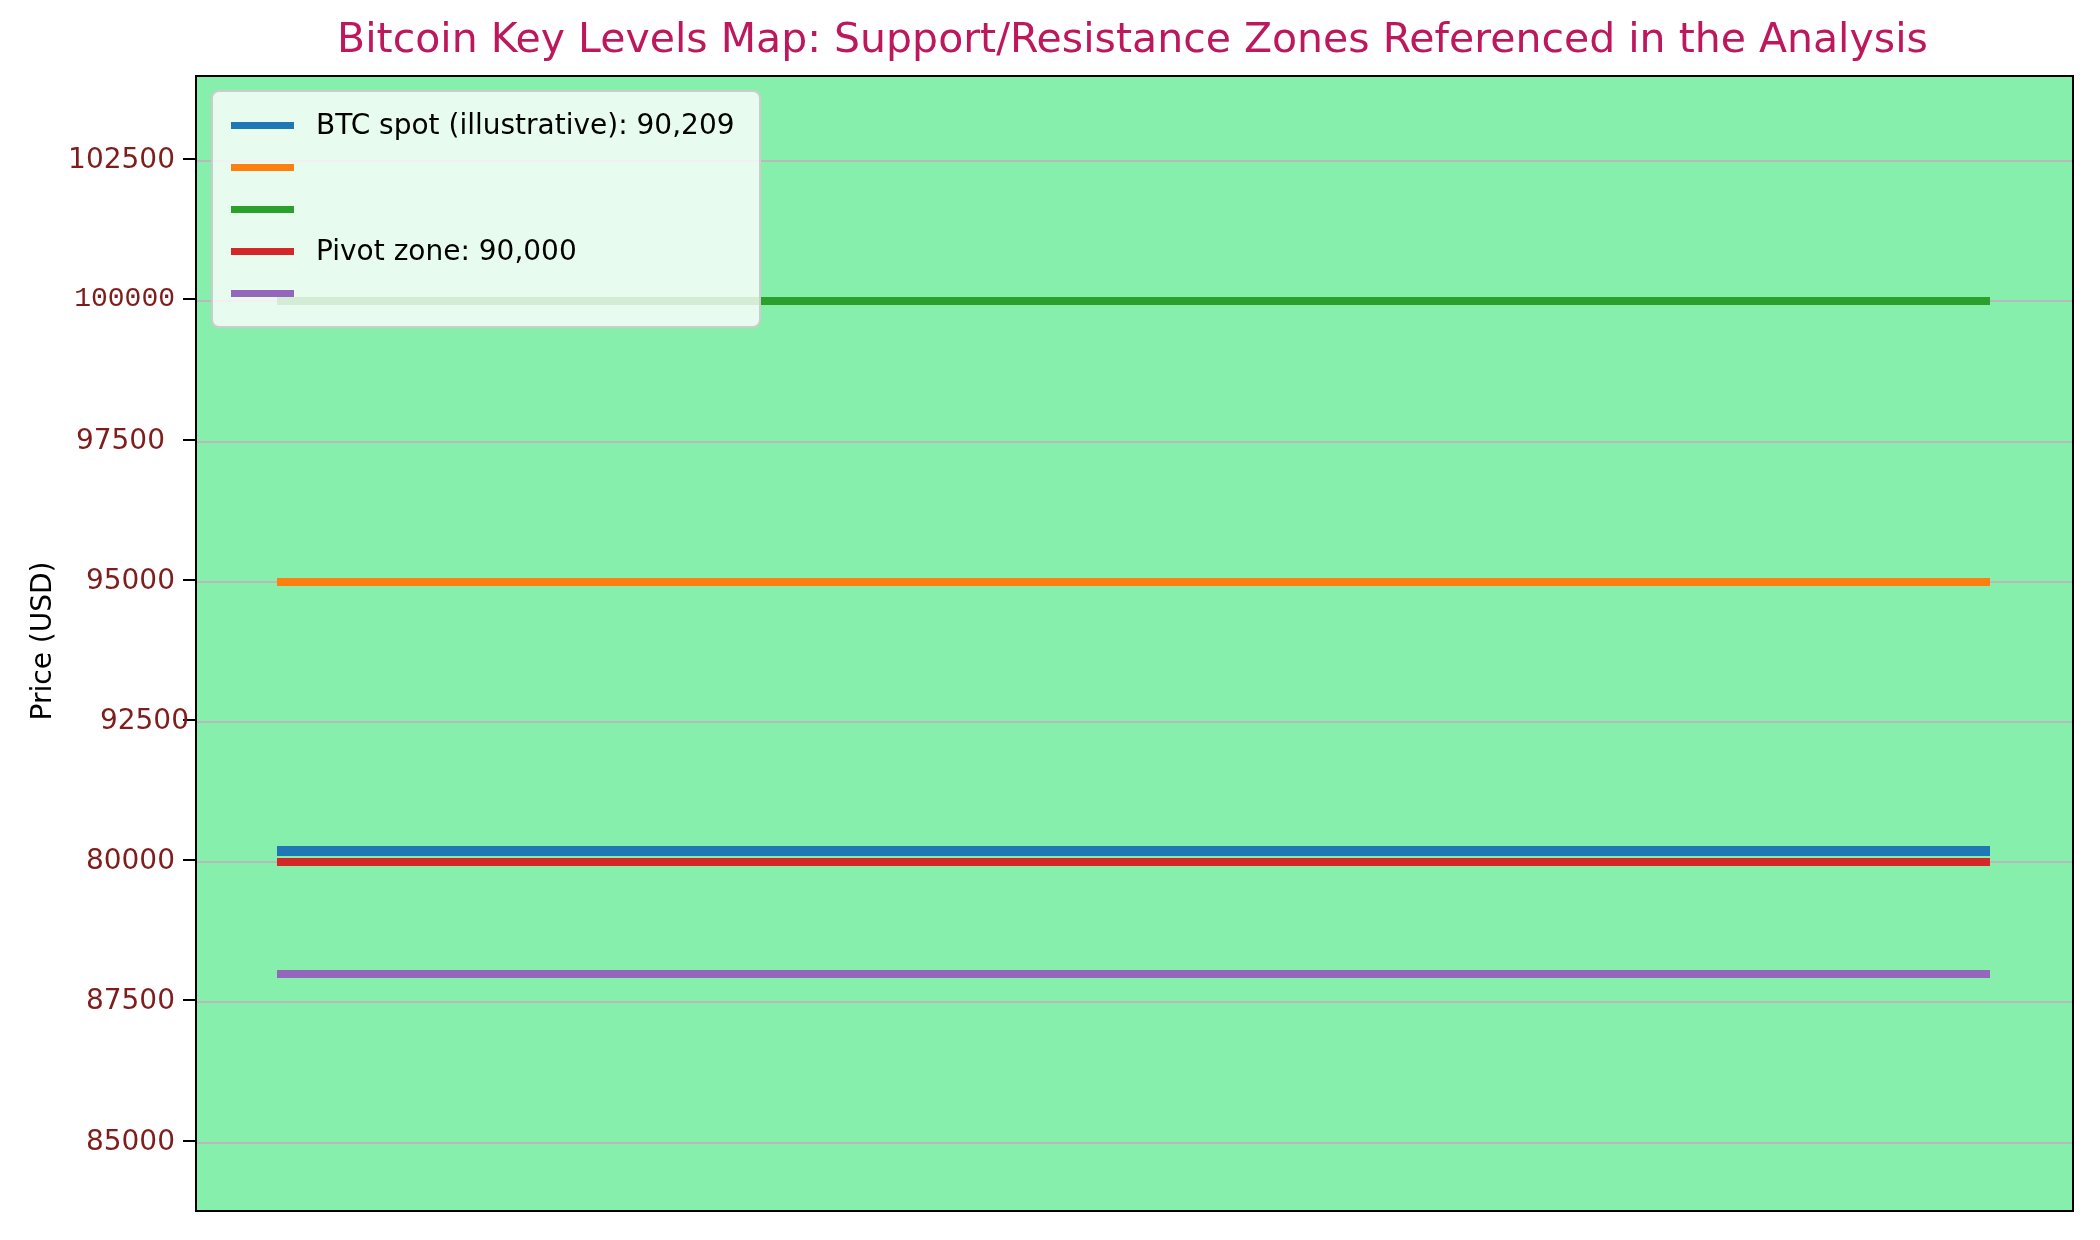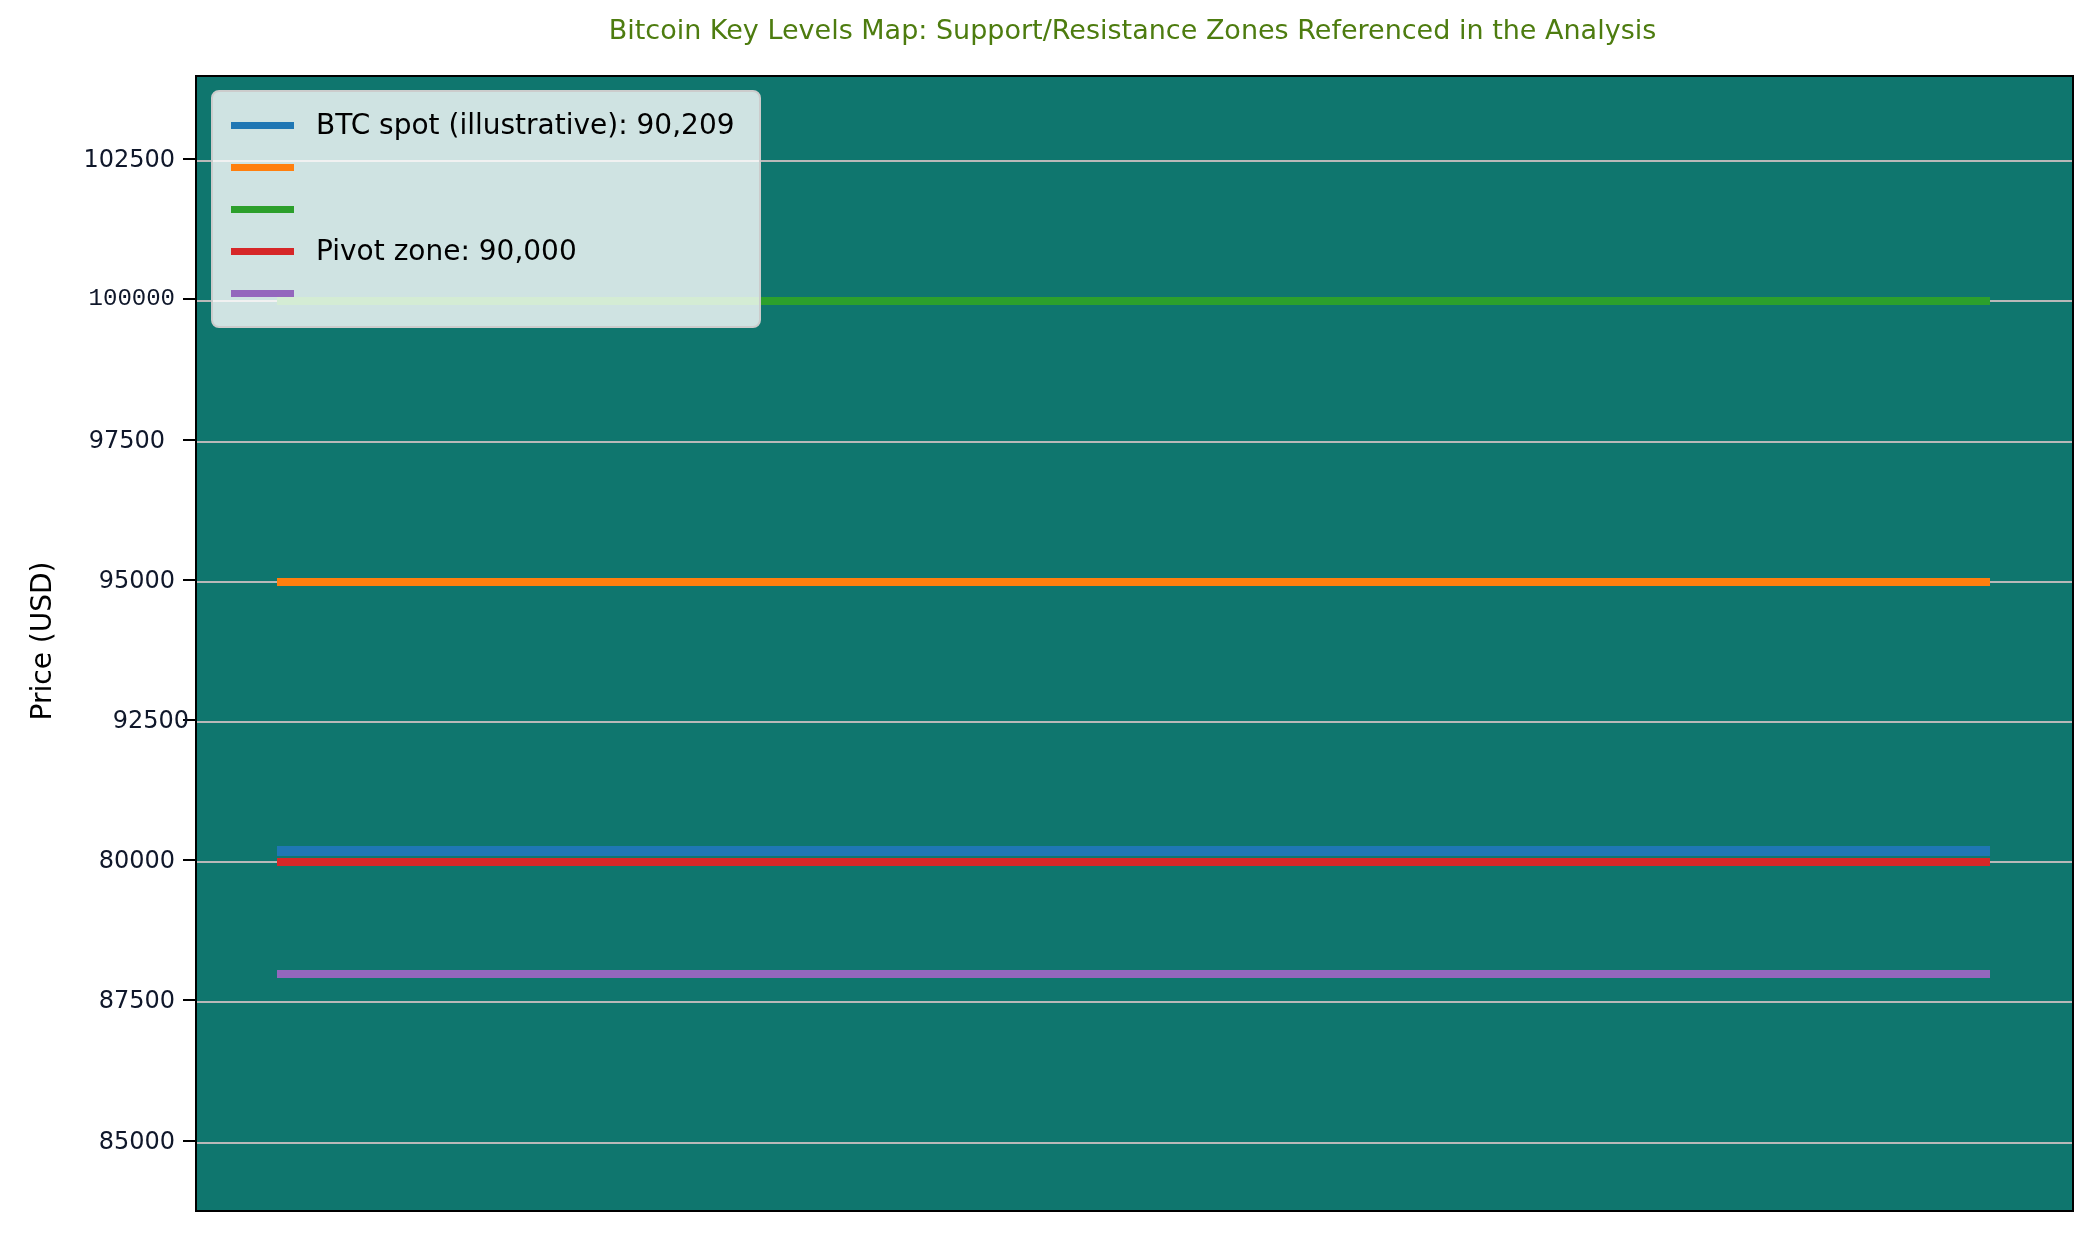--- a/index.html
+++ b/index.html
@@ -14,33 +14,33 @@
     height: 1240px;
     background: #ffffff;
     overflow: hidden;
   }
   .chart-title {
     position: absolute;
     left: 195px;
     top: 14px;
     width: 1875px;
     text-align: center;
-    font-size: 27px;
-    color: #4d7c0f;
+    font-size: 41px;
+    color: #be185d;
     white-space: nowrap;
   }
   .plot-area {
     position: absolute;
     left: 195px;
     top: 75px;
     width: 1875px;
     height: 1133px;
     border: 2px solid #000000;
     box-sizing: content-box;
-    background: #0f766e;
+    background: #86efac;
   }
   .gridline {
     position: absolute;
     left: 0;
     width: 100%;
     height: 2px;
     background: #b9b9b9;
     z-index: 1;
   }
   .series-line {
@@ -50,22 +50,22 @@
   .y-tick-mark {
     position: absolute;
     width: 12px;
     height: 2px;
     background: #000000;
   }
   .y-tick-label {
     position: absolute;
     width: 160px;
     text-align: right;
-    font-size: 24px;
-    color: #0f172a;
+    font-size: 28px;
+    color: #7f1d1d;
     line-height: 28px;
   }
   .y-axis-label {
     position: absolute;
     left: 41px;
     top: 641px;
     transform: translate(-50%, -50%) rotate(-90deg);
     font-size: 28px;
     color: #000000;
     white-space: nowrap;

